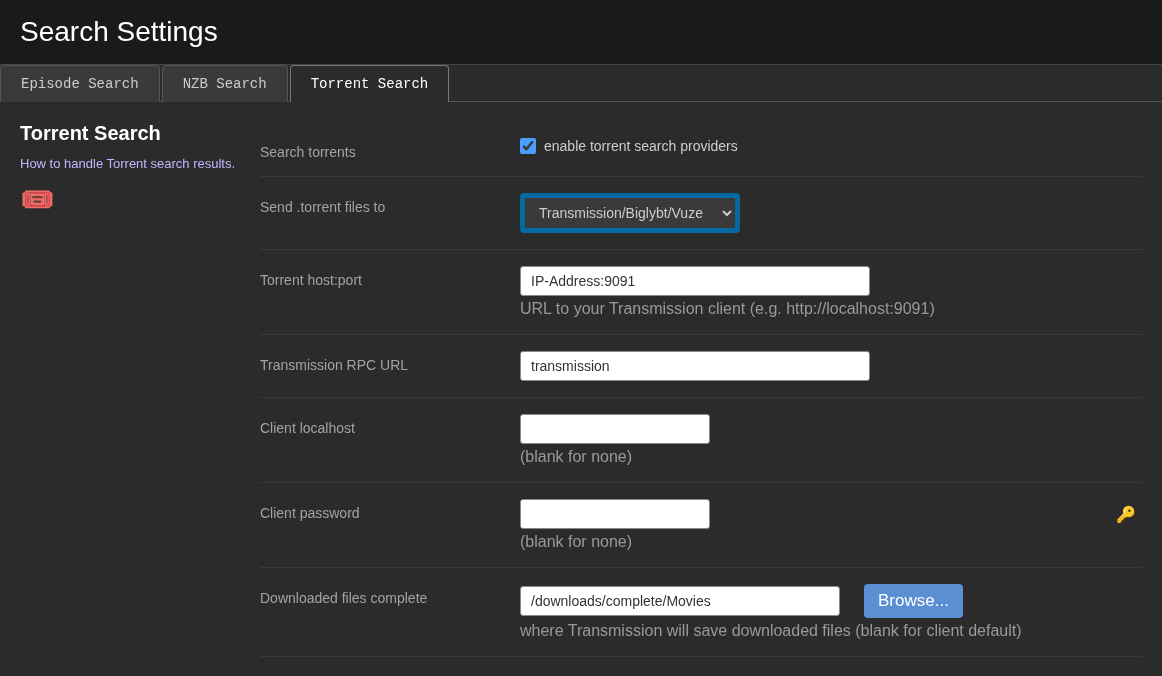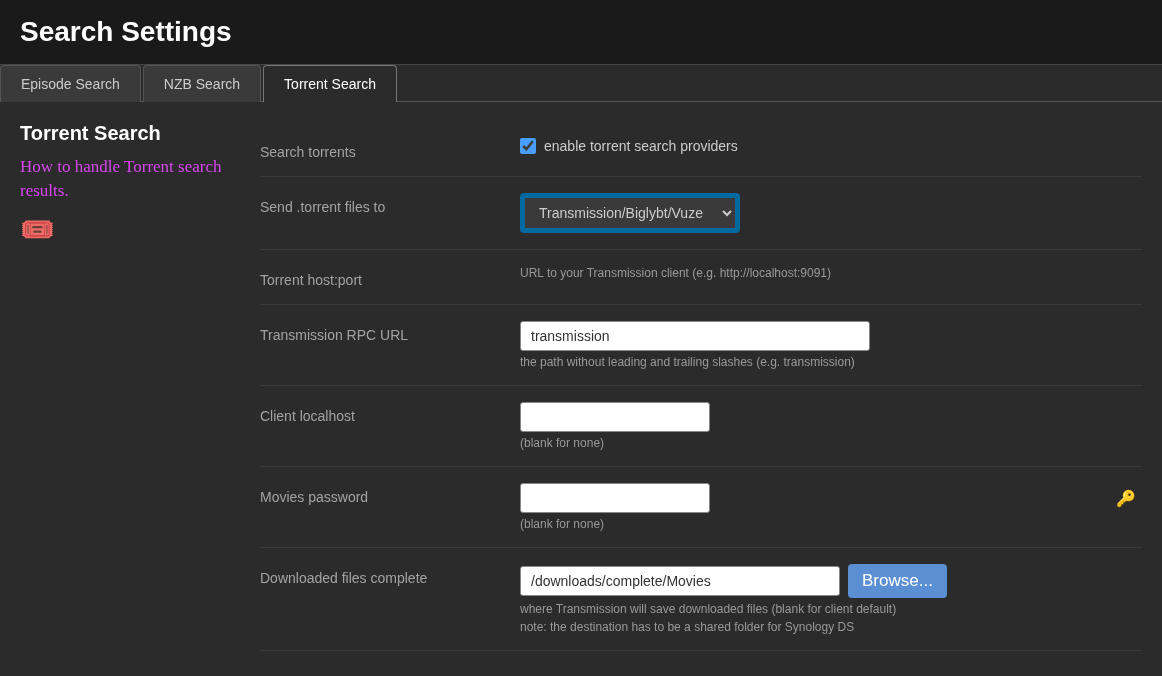--- a/index.html
+++ b/index.html
@@ -12,28 +12,29 @@
     }
 
     .header {
       background: #1a1a1a;
       padding: 16px 20px;
       border-bottom: 1px solid #444;
     }
     .header h1 {
       color: #fff;
       font-size: 28px;
-      font-weight: bold;
+      font-weight: normal;
     }
 
     .tabs {
       display: flex;
       background: #2b2b2b;
       border-bottom: 1px solid #555;
       padding: 0 0;
+      font-family: Liberation Mono, monospace;
     }
     .tab {
       padding: 10px 20px;
       cursor: pointer;
       color: #ccc;
       border: 1px solid transparent;
       border-bottom: none;
       margin-bottom: -1px;
       background: #3a3a3a;
       border-color: #555 #555 transparent #555;
@@ -55,24 +56,23 @@
     .sidebar {
       width: 220px;
       flex-shrink: 0;
     }
     .sidebar h2 {
       color: #fff;
       font-size: 20px;
       margin-bottom: 10px;
     }
     .sidebar p {
-      color: #d946ef;
-      font-size: 17px;
+      color: #c4b5fd;
+      font-size: 13px;
       line-height: 1.4;
-      font-family: Liberation Serif, serif;
     }
     .sidebar-icon {
       margin-top: 10px;
       font-size: 28px;
     }
 
     .main-form {
       flex: 1;
       display: flex;
       flex-direction: column;
@@ -133,21 +133,21 @@
       color: #333;
       border: 1px solid #888;
       padding: 6px 10px;
       border-radius: 3px;
       font-size: 14px;
       width: 350px;
     }
 
     .hint-text {
       color: #999;
-      font-size: 12px;
+      font-size: 16px;
     }
 
     .password-wrapper {
       position: relative;
       display: inline-block;
     }
     .password-wrapper input {
       width: 190px;
       padding-right: 30px;
     }
@@ -156,21 +156,21 @@
       right: 6px;
       top: 50%;
       transform: translateY(-50%);
       cursor: pointer;
       color: #666;
       font-size: 16px;
     }
 
     .location-row {
       display: flex;
-      gap: 8px;
+      gap: 24px;
       align-items: center;
     }
     .location-row input {
       width: 320px;
     }
     .browse-btn {
       background: #5a8fd4;
       color: #fff;
       border: none;
       padding: 7px 14px;
@@ -226,57 +226,56 @@
           <option>Deluge</option>
           <option>qBittorrent</option>
           <option>Watch dir</option>
         </select>
       </div>
     </div>
 
     <div class="form-row">
       <div class="form-label">Torrent host:port</div>
       <div class="form-control">
+        <input type="text" value="IP-Address:9091" style="">
         <span class="hint-text">URL to your Transmission client (e.g. http://localhost:9091)</span>
       </div>
     </div>
 
     <div class="form-row">
       <div class="form-label">Transmission RPC URL</div>
       <div class="form-control">
         <input type="text" value="transmission" style="">
-        <span class="hint-text">the path without leading and trailing slashes (e.g. transmission)</span>
       </div>
     </div>
 
     <div class="form-row">
       <div class="form-label">Client localhost</div>
       <div class="form-control">
         <input type="text" value="" style="width: 190px;">
         <span class="hint-text">(blank for none)</span>
       </div>
     </div>
 
     <div class="form-row">
-      <div class="form-label">Movies password</div>
+      <div class="form-label">Client password</div>
       <div class="form-control">
         <div class="password-wrapper">
           <input type="password" value="" style="">
           <span class="password-toggle">🔑</span>
         </div>
         <span class="hint-text">(blank for none)</span>
       </div>
     </div>
 
     <div class="form-row">
       <div class="form-label">Downloaded files complete</div>
       <div class="form-control">
         <div class="location-row">
           <input type="text" value="/downloads/complete/Movies" style="">
           <button class="browse-btn">Browse...</button>
         </div>
         <span class="hint-text">where Transmission will save downloaded files (blank for client default)</span>
-        <span class="hint-text">note: the destination has to be a shared folder for Synology DS</span>
       </div>
     </div>
 
   </div>
 </div>
 
 </body></html>

